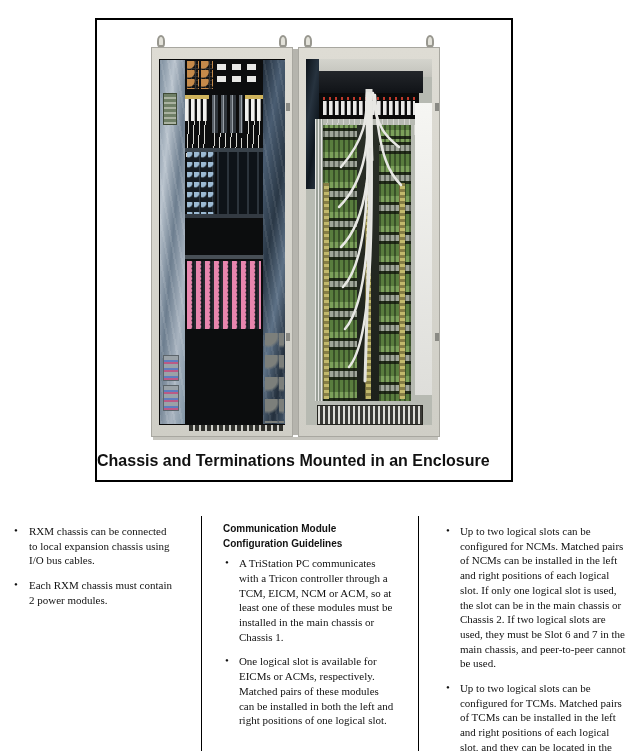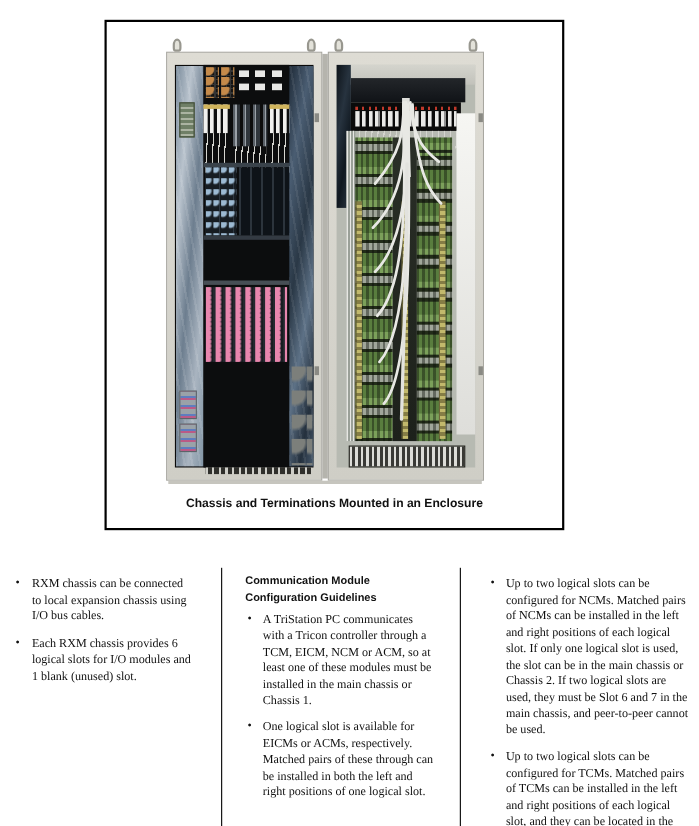--- a/index.html
+++ b/index.html
@@ -7,22 +7,22 @@
     position:relative; width:635px; height:751px; background:#fff;
     font-family:"Liberation Serif", serif; color:#111; overflow:hidden;
   }
 
   
   .figure-frame {
     position:absolute; left:95px; top:18px; width:418px; height:464px;
     border:2px solid #000; box-sizing:border-box; background:#fff; margin:0;
   }
   .caption {
-    position:absolute; left:0; right:0; top:432px; text-align:center;
-    font-family:"Liberation Sans", sans-serif; font-weight:bold; font-size:11px;
+    position:absolute; left:0; right:0; top:432px; text-align:left;
+    font-family:"Liberation Sans", sans-serif; font-weight:bold; font-size:16px;
   }
 
   
   .photo { position:absolute; left:54px; top:13px; width:289px; height:407px; }
   .photo * { position:absolute; box-sizing:border-box; }
 
   .cab { top:14px; width:142px; height:390px; border:1px solid #a8a7a0;
          background:linear-gradient(180deg,#dedcd4,#cfcec6); }
   .cabL { left:0; } .cabR { left:147px; }
   .seam { left:142px; top:16px; width:5px; height:386px; background:#b5b4ad; }
@@ -226,31 +226,31 @@
     </div>
 
     <figcaption class="caption">Chassis and Terminations Mounted in an Enclosure</figcaption>
   </figure>
 
   <div class="columns">
 
     <div class="col col1">
       <ul class="bullets">
         <li>RXM chassis can be connected to local expansion chassis using I/O bus cables.</li>
-        <li>Each RXM chassis provides 6 logical slots for I/O modules and 1 blank (unused) slot.</li>
+        <li>Each RXM chassis must contain 2 power modules.</li>
       </ul>
     </div>
 
     <div class="vrule"></div>
 
     <div class="col col2">
       <h3 class="col-heading">Communication Module Configuration Guidelines</h3>
       <ul class="bullets">
         <li>A TriStation PC communicates with a Tricon controller through a TCM, EICM, NCM or ACM, so at least one of these modules must be installed in the main chassis or Chassis 1.</li>
-        <li>One logical slot is available for EICMs or ACMs, respectively. Matched pairs of these through can be installed in both the left and right positions of one logical slot.</li>
+        <li>One logical slot is available for EICMs or ACMs, respectively. Matched pairs of these modules can be installed in both the left and right positions of one logical slot.</li>
       </ul>
     </div>
 
     <div class="vrule"></div>
 
     <div class="col col3">
       <ul class="bullets">
         <li>Up to two logical slots can be configured for NCMs. Matched pairs of NCMs can be installed in the left and right positions of each logical slot. If only one logical slot is used, the slot can be in the main chassis or Chassis 2. If two logical slots are used, they must be Slot 6 and 7 in the main chassis, and peer-to-peer cannot be used.</li>
         <li>Up to two logical slots can be configured for TCMs. Matched pairs of TCMs can be installed in the left and right positions of each logical slot, and they can be located in the main chassis or Chassis 2.</li>
       </ul>

